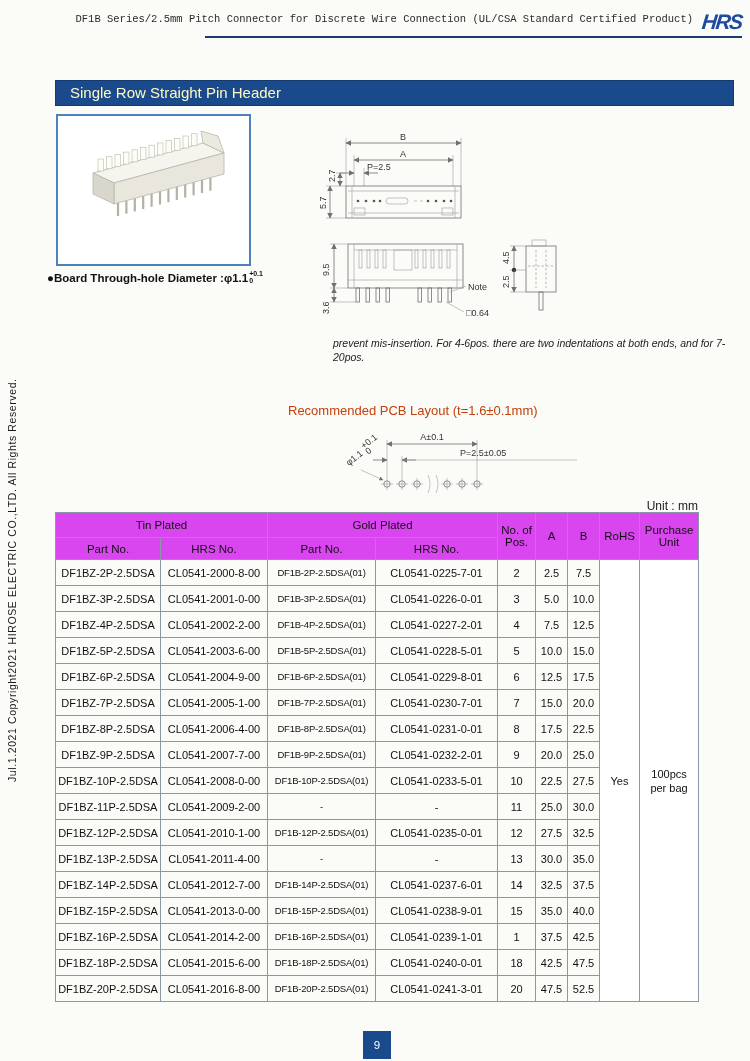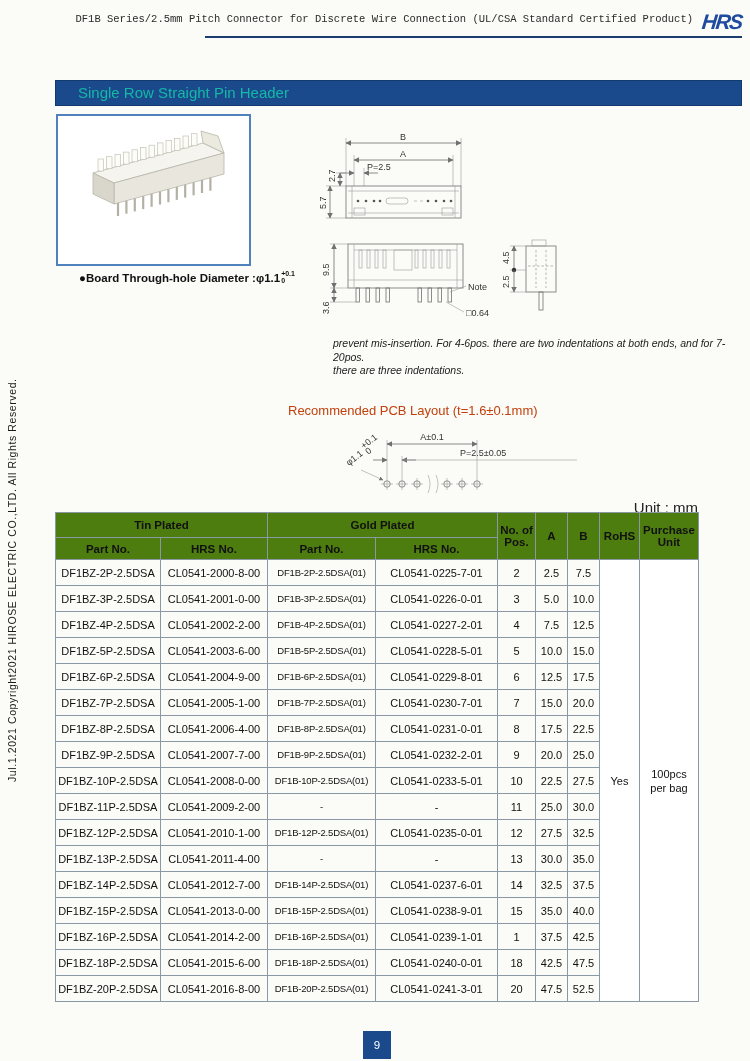--- a/index.html
+++ b/index.html
@@ -5,45 +5,45 @@
   html,body{margin:0;padding:0;}
   body{width:750px;height:1061px;background:#fbfbf8;font-family:"Liberation Sans",sans-serif;position:relative;overflow:hidden;color:#1a1a1a;}
   .abs{position:absolute;}
 
   
   .doc-header{top:13px;right:57px;font-size:10.5px;color:#2a2a2a;letter-spacing:0;font-family:Liberation Mono, monospace;}
   .hrs-logo{top:10px;right:8px;font-size:21px;font-weight:800;font-style:italic;color:#1e4aa0;letter-spacing:-1.5px;transform:skewX(-6deg);}
   .header-rule{top:36px;left:205px;width:537px;height:2px;background:#1c3c6e;}
 
   
-  .title-bar{top:80px;left:55px;width:663px;height:24px;background:#1a4a8c;border:1px solid #123a70;color:#14b8a6;font-size:15px;font-weight:500;line-height:24px;padding-left:22px;}
+  .title-bar{top:80px;left:55px;width:663px;height:24px;background:#1a4a8c;border:1px solid #123a70;color:#fef9c3;font-size:15px;font-weight:500;line-height:24px;padding-left:14px;}
 
   
   .photo-box{top:114px;left:56px;width:191px;height:148px;border:2px solid #4f81bd;background:#fff;}
-  .caption{top:271px;left:47px;font-size:11.5px;font-weight:700;color:#111;display:flex;align-items:center;margin-left:32px;}
+  .caption{top:271px;left:47px;font-size:11.5px;font-weight:700;color:#111;display:flex;align-items:center;}
   .tolstack{display:inline-flex;flex-direction:column;font-size:7px;line-height:7px;font-weight:700;margin-left:1px;transform:translateY(-1px);}
 
   
   .drawings{top:130px;left:318px;}
   .pcb-svg{top:420px;left:345px;}
   svg text{fill:#333;font-family:"Liberation Sans",sans-serif;font-size:9px;}
   svg .lin{stroke:#707070;stroke-width:0.8;fill:none;}
   svg .thin{stroke:#9a9a9a;stroke-width:0.6;fill:none;}
   svg .dash{stroke:#8a8a8a;stroke-width:0.6;fill:none;stroke-dasharray:2.5 2;}
 
   
   .note-block{top:337px;left:304px;width:436px;font-size:10.5px;line-height:13.5px;color:#222;}
   .note-block .cont{margin-left:29px;font-style:italic;}
   .pcb-heading{top:403px;left:288px;font-size:13px;color:#c2410c;}
 
   
-  .unit-label{top:499px;right:52px;font-size:15px;color:#222;text-align:right;}
+  .unit-label{top:499px;right:52px;font-size:12px;color:#222;text-align:right;}
   table.parts{position:absolute;top:512px;left:55px;width:643px;border-collapse:collapse;table-layout:fixed;border:1px solid #5c6f7d;}
   table.parts th, table.parts td{border:1px solid #8a98a5;text-align:center;vertical-align:middle;padding:0 2px;color:#111;}
-  table.parts thead th{background:#4d7c0f;font-weight:700;font-size:11.5px;}
+  table.parts thead th{background:#d946ef;font-weight:400;font-size:11.5px;}
   table.parts thead tr:first-child th{height:24px;}
   table.parts thead tr:last-child th{height:21px;}
   table.parts td{height:25px;font-size:11px;}
   table.parts td.c2{font-size:9.5px;letter-spacing:-0.2px;}
   .pre{white-space:pre-line;line-height:12.5px;}
   td.merged{font-size:10.5px;white-space:pre-line;line-height:14px;background:#fff;}
 
   
   .page-badge{top:1031px;left:363px;width:28px;height:28px;background:#1a4a8c;color:#fff;font-size:11.5px;display:flex;align-items:center;justify-content:center;}
   .side-text{top:782px;left:6px;transform:rotate(-90deg);transform-origin:0 0;white-space:nowrap;font-size:10.5px;letter-spacing:0.6px;color:#1a1a1a;}
@@ -213,21 +213,20 @@
     <line class="lin" x1="196" y1="116" x2="196" y2="140" marker-start="url(#arrow)"></line>
     <circle cx="196" cy="140" r="2.2" fill="#333"></circle>
     <line class="lin" x1="196" y1="140" x2="196" y2="162" marker-end="url(#arrow)"></line>
     <text transform="translate(191,134) rotate(-90)" text-anchor="start">4.5</text>
     <text transform="translate(191,158) rotate(-90)" text-anchor="start">2.5</text>
   </g>
 </svg>
 
 <div class="abs note-block">
   <div class="cont">prevent mis-insertion. For 4-6pos. there are two indentations at both ends, and for 7-20pos.</div>
-  <div class="cont">there are three indentations.</div>
 </div>
 
 <div class="abs pcb-heading">Recommended PCB Layout (t=1.6±0.1mm)</div>
 
 <svg class="abs pcb-svg" width="310" height="92" viewBox="0 0 310 92">
   <g>
     <line class="thin" x1="42" y1="58" x2="42" y2="20"></line>
     <line class="thin" x1="57" y1="58" x2="57" y2="36"></line>
     <line class="thin" x1="132" y1="58" x2="132" y2="20"></line>
     <line class="lin" x1="42" y1="24" x2="132" y2="24" marker-start="url(#arrow)" marker-end="url(#arrow)"></line>

